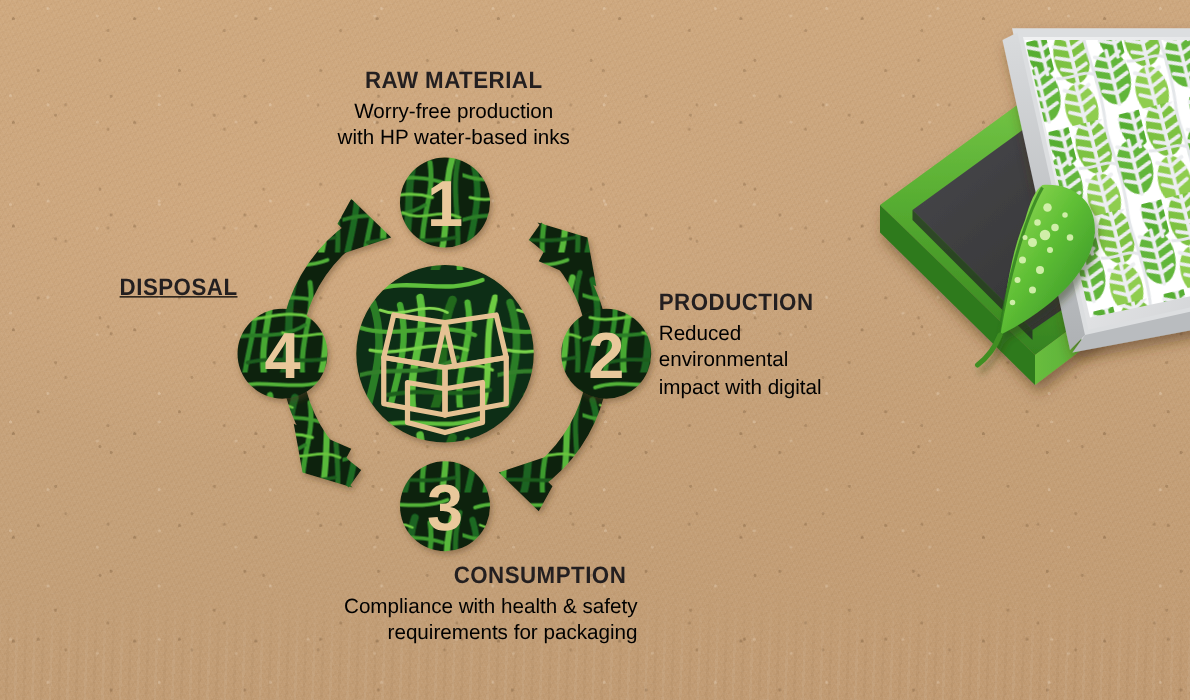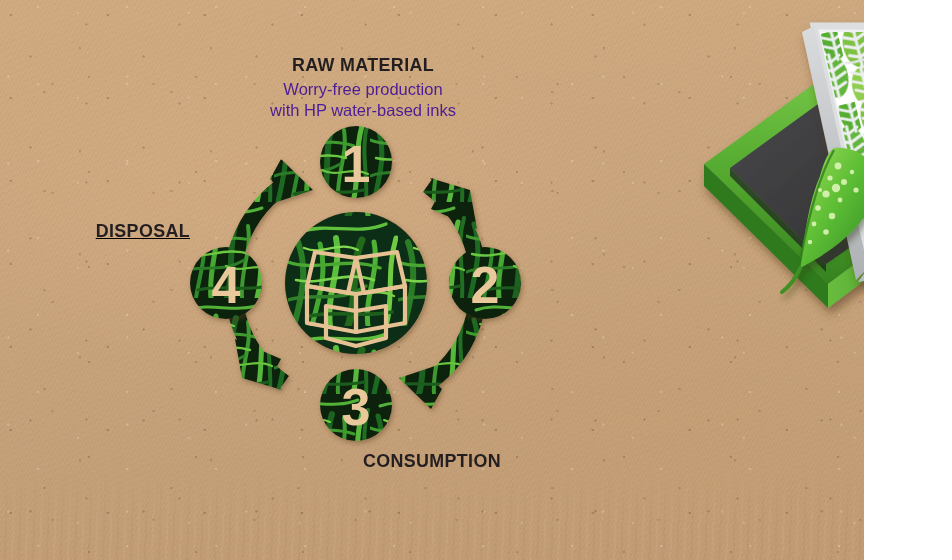--- a/index.html
+++ b/index.html
@@ -4,21 +4,21 @@
 <title>Sustainable Packaging Lifecycle</title>
 <style>
   html, body {
     margin: 0;
     padding: 0;
     background: #ffffff;
   }
 
   #stage {
     position: relative;
-    width: 864px;
+    width: 952px;
     height: 560px;
     overflow: hidden;
     font-family: "Liberation Sans", sans-serif;
     background-color: #c9a47c;
   }
 
   
   .kraft-base {
     position: absolute;
     inset: 0;
@@ -85,21 +85,21 @@
     color: #231f20;
     text-transform: uppercase;
     line-height: 1.15;
     transform: scaleX(0.94);
     white-space: nowrap;
   }
 
   .label-body {
     font-size: 16.5px;
     line-height: 1.3;
-    color: #4c1d95;
+    color: #000000;
     margin-top: 3px;
     white-space: pre-line;
   }
 
   #label-raw-material {
     left: 228px; top: 54px; width: 270px; text-align: center;
   }
   #label-raw-material .label-heading { transform-origin: center; }
 
   #label-production {
@@ -143,23 +143,31 @@
   <div class="kraft-noise"></div>
   <div class="kraft-specks"></div>
   <div class="kraft-corrugation"></div>
 
   <div class="label-block" id="label-raw-material">
     <div class="label-heading">RAW MATERIAL</div>
     <div class="label-body">Worry-free production
 with HP water-based inks</div>
   </div>
 
+  <div class="label-block" id="label-production">
+    <div class="label-heading">PRODUCTION</div>
+    <div class="label-body">Reduced
+environmental
+impact with digital</div>
+  </div>
 
   <div class="label-block" id="label-consumption">
     <div class="label-heading">CONSUMPTION</div>
+    <div class="label-body">Compliance with health &amp; safety
+requirements for packaging</div>
   </div>
 
   <div class="label-block" id="label-disposal">
     <div class="label-heading">DISPOSAL</div>
   </div>
 
   <div id="lifecycle">
     <svg width="356" height="356" viewBox="0 0 356 356" xmlns="http://www.w3.org/2000/svg">
       <defs>
 

